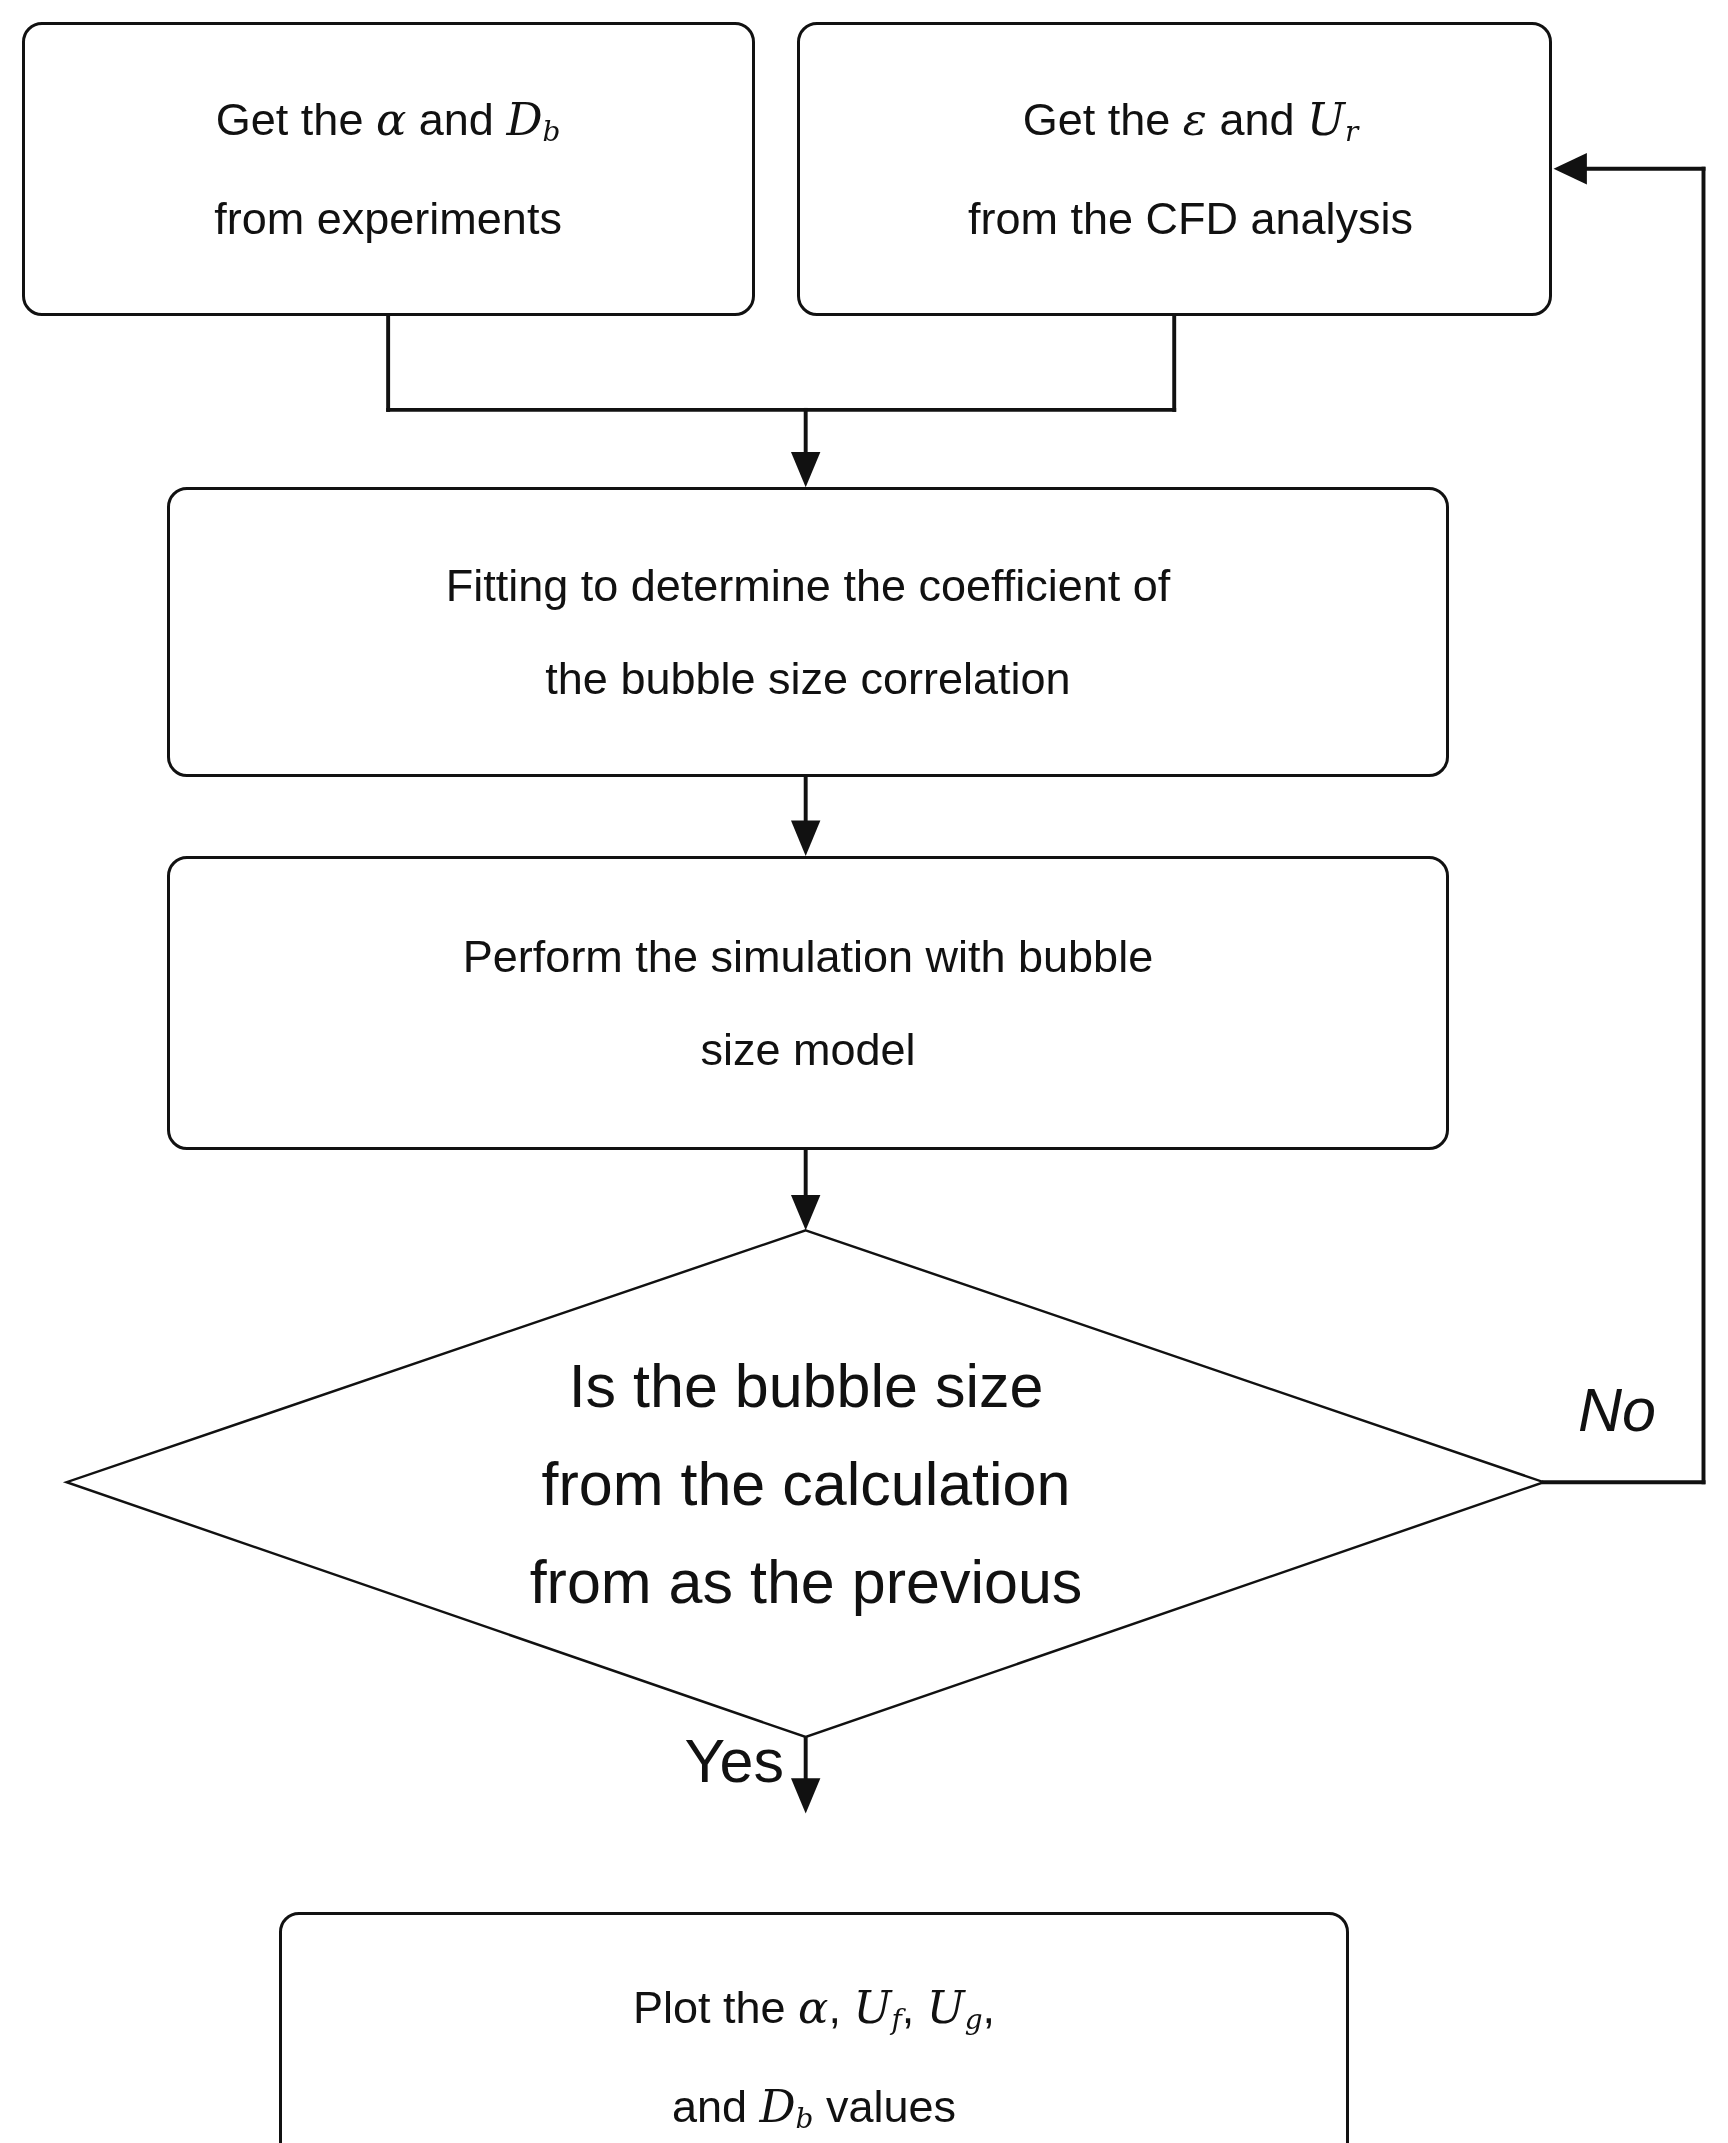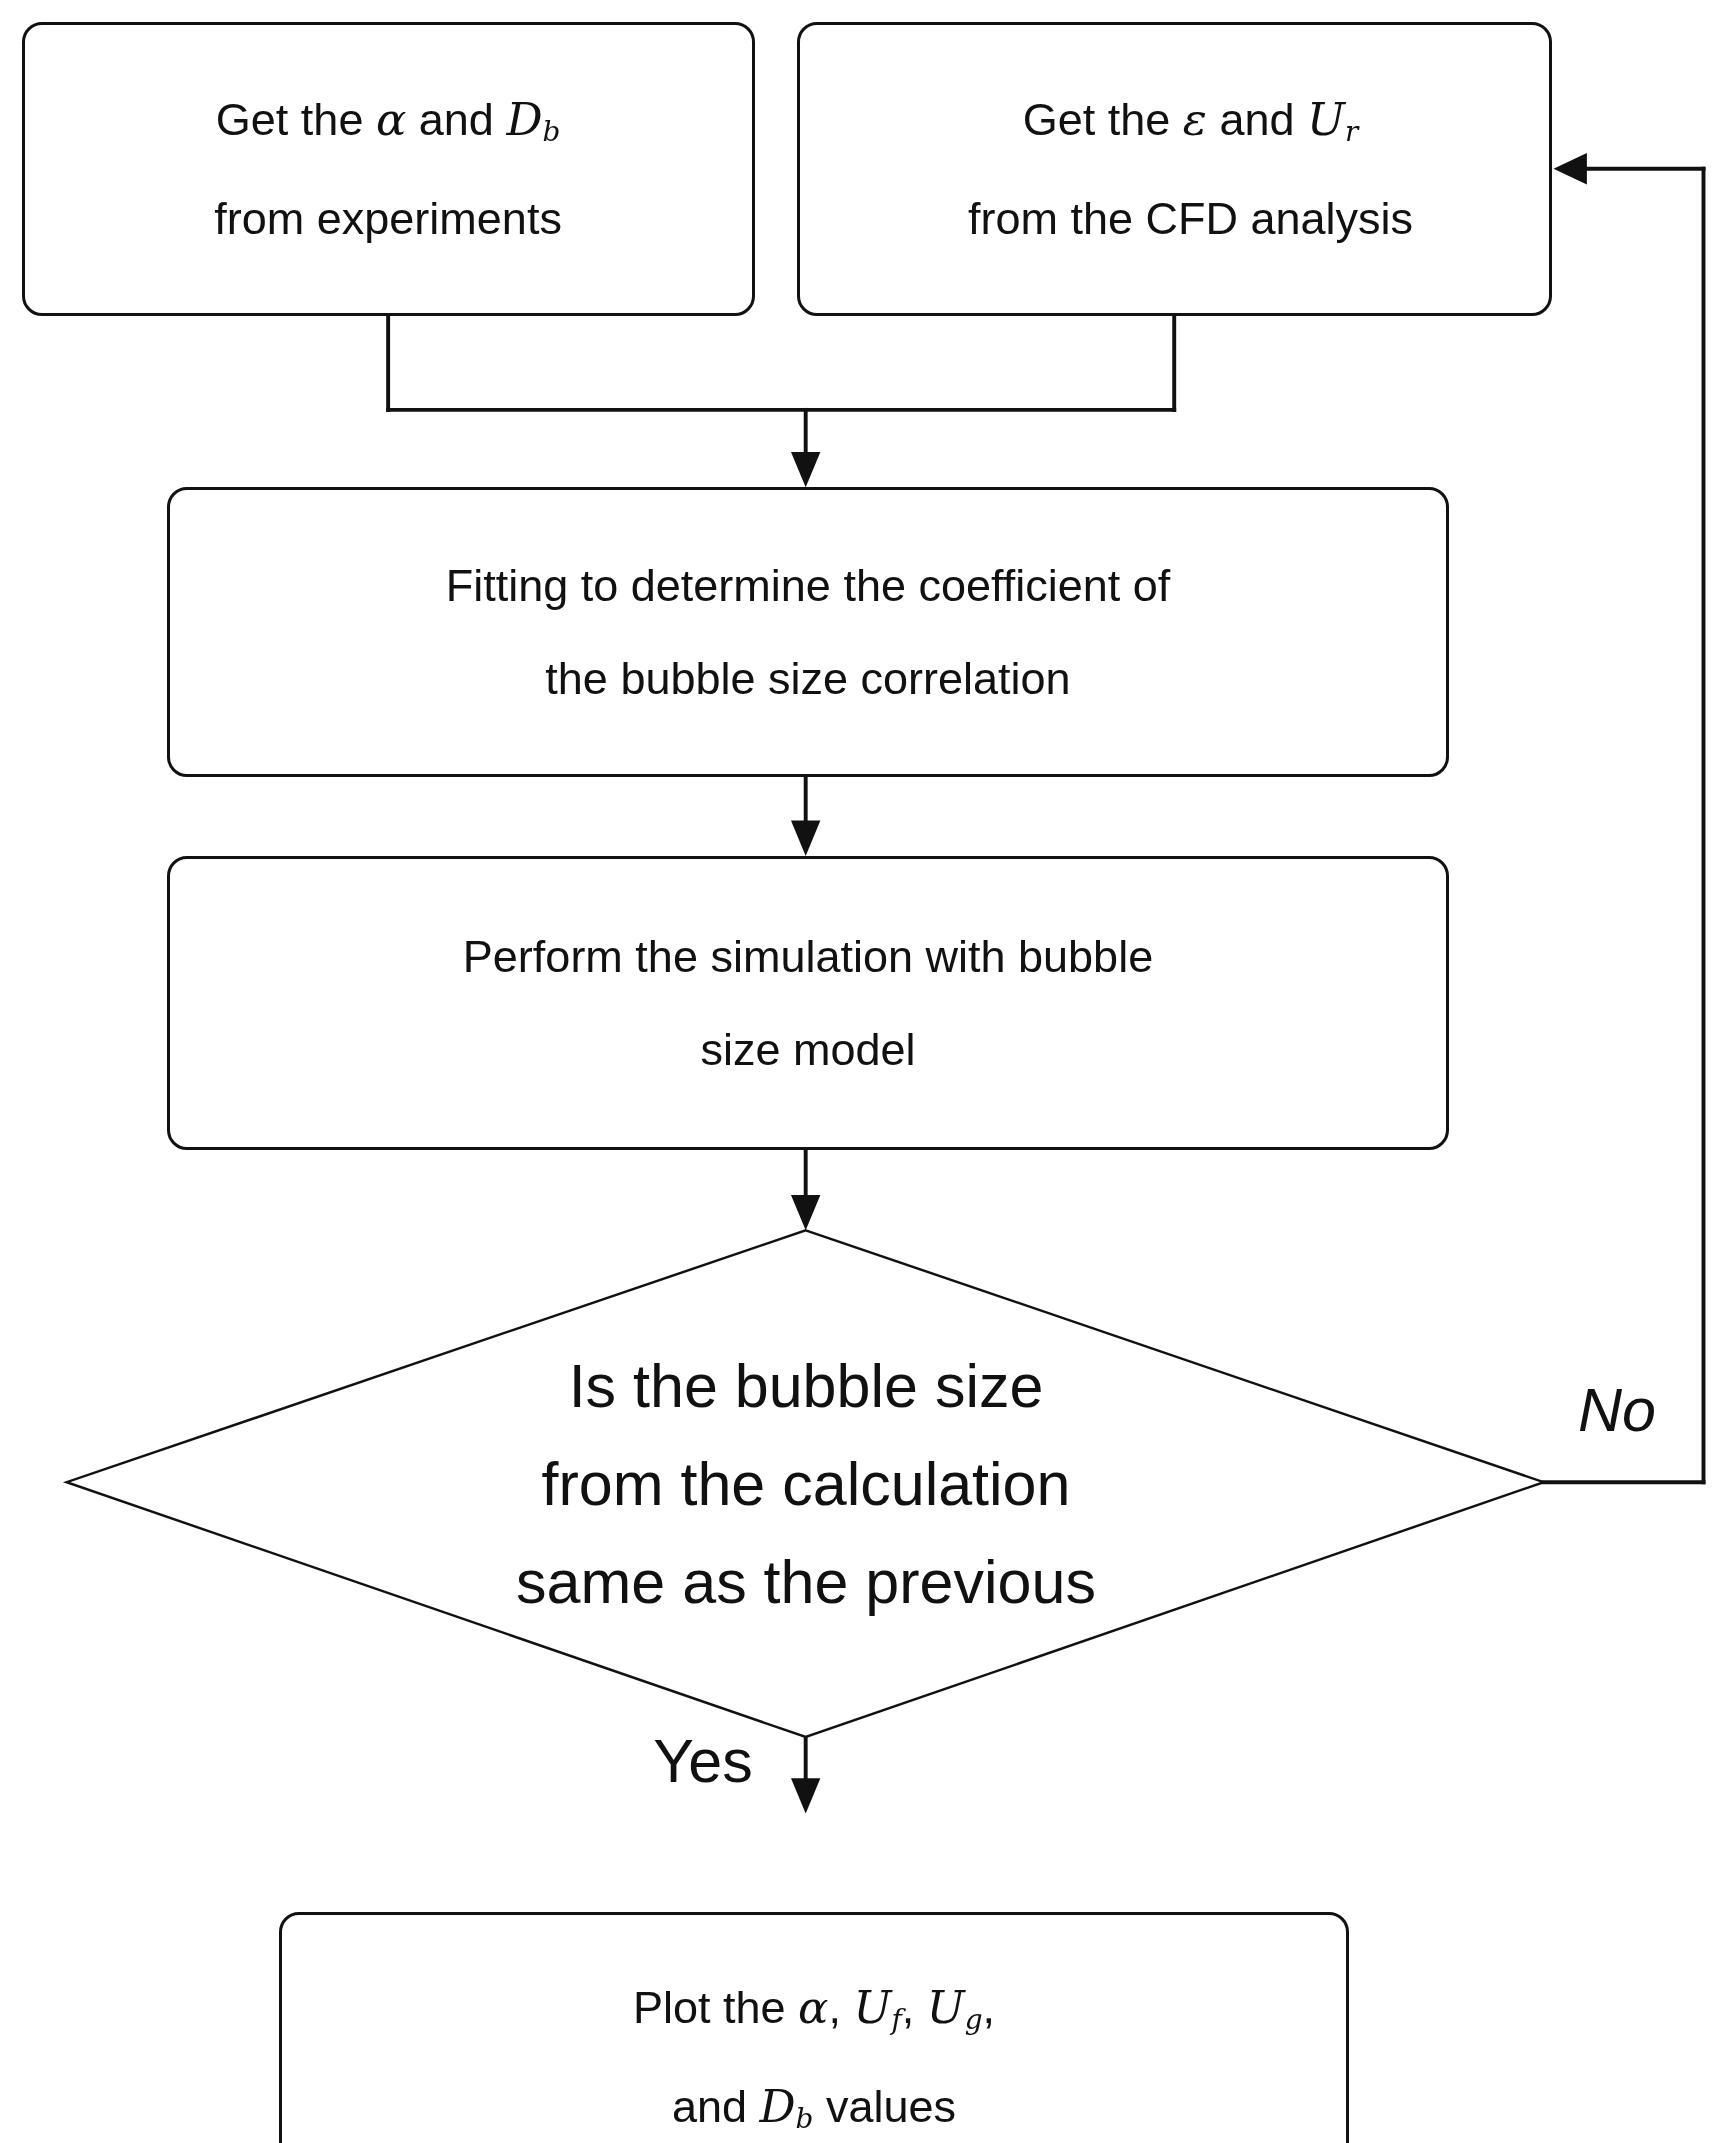--- a/index.html
+++ b/index.html
@@ -41,21 +41,21 @@
     text-align: center;
     font-size: 61px; line-height: 98px; white-space: nowrap;
   }
   .branch-label {
     position: absolute;
     font-size: 61px;
     line-height: 61px;
     white-space: nowrap;
   }
   .label-no  { left: 1568px; top: 1380px; width: 98px; text-align: center; font-style: italic; }
-  .label-yes { left: 622px;  top: 1731px; width: 162px; text-align: center; }
+  .label-yes { left: 622px;  top: 1731px; width: 162px; text-align: right; }
   .m {
     font-family: "DejaVu Serif", serif;
     font-style: italic;
   }
   .msub {
     font-family: "DejaVu Serif", serif;
     font-style: italic;
     font-size: 0.62em;
     position: relative;
     top: 0.22em;
@@ -105,21 +105,21 @@
   </div>
 
   <div class="node node-perform">
     <div>Perform the simulation with bubble</div>
     <div>size model</div>
   </div>
 
   <div class="decision-text">
     <div>Is the bubble size</div>
     <div>from the calculation</div>
-    <div>same as the previous</div>
+    <div>from as the previous</div>
   </div>
 
   <div class="branch-label label-no">No</div>
   <div class="branch-label label-yes">Yes</div>
 
   <div class="node node-plot">
     <div><span>Plot the </span><span class="m">α</span><span>, </span><span class="m">U</span><span class="msub">f</span><span>, </span><span class="m">U</span><span class="msub">g</span><span>,</span></div>
     <div><span>and </span><span class="m">D</span><span class="msub">b</span><span> values</span></div>
   </div>
 

